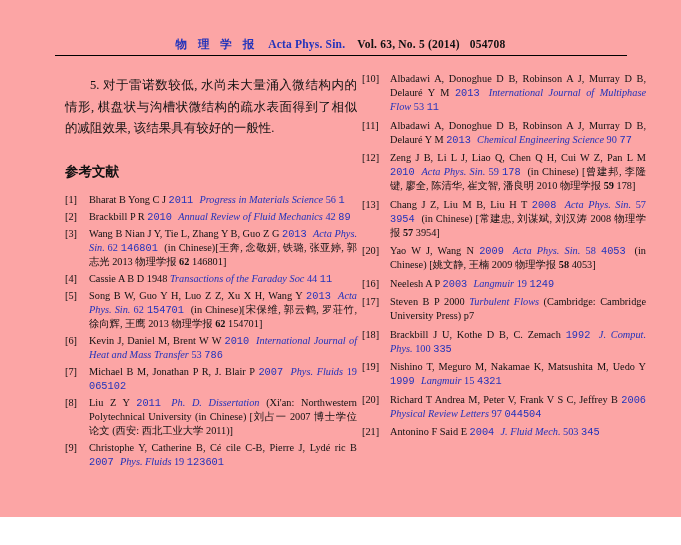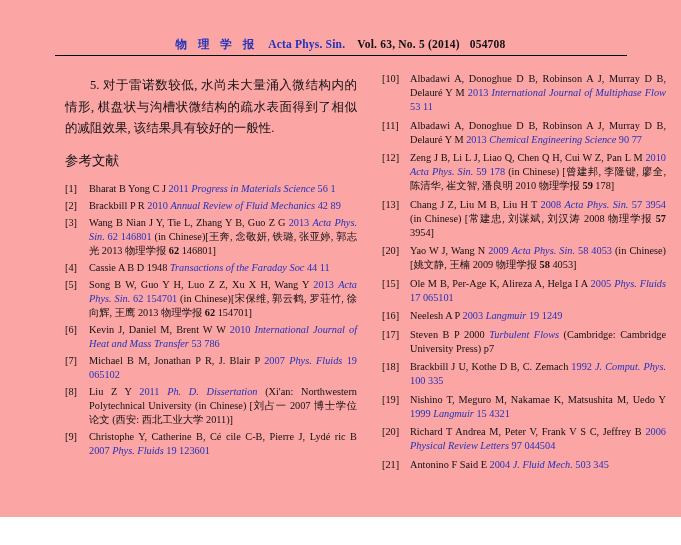--- a/index.html
+++ b/index.html
@@ -19,44 +19,44 @@
   .header .en { color:var(--link); margin-right:12px; }
   .header .vol { color:#111; margin-right:10px; }
   .header .artno { color:#111; }
   .rule {
     position:absolute; top:55px; left:55px; width:572px;
     border-top:1.6px solid #000; height:0;
   }
   
   .col { position:absolute; top:70px; }
   .col-left  { left:65px;  width:292px; }
-  .col-right { left:382px; width:284px; }
+  .col-right { left:362px; width:284px; }
   
   .para {
     margin:0; padding-top:5px;
     font-size:12.5px; line-height:21.5px;
     text-align:justify; text-indent:2em;
   }
   
   .refhead {
-    margin:12px 0 10px 0; font-size:13.5px; font-weight:normal; color:#111;
+    margin:23px 0 10px 0; font-size:13.5px; font-weight:bold; color:#111;
   }
   
   .reflist { padding-top:2px; }
   .ref {
     display:flex; font-size:10.3px; line-height:14px;
     margin:0 0 3px 0;
   }
   .col-right .ref { margin-bottom:4.5px; }
   .ref-num { flex:0 0 auto; text-align:left; padding-right:6px; color:#111; }
   .col-left  .ref-num { width:18px; }
   .col-right .ref-num { width:22px; }
   .ref-body { flex:1 1 auto; text-align:justify; }
   .s-plain   { color:#111; }
-  .s-year    { color:var(--link); }
+  .s-year    { color:var(--link);font-family:Liberation Mono, monospace; }
   .s-journal { color:var(--link); font-style:italic; }
   .s-volume  { color:var(--link); font-weight:normal; }
   .s-cnvol   { color:#111; font-weight:bold; }
 </style>
 </head>
 <body>
 
 <div class="page">
 
   <div class="header">
@@ -124,24 +124,20 @@
         </div>
         <div class="ref">
           <span class="ref-num">[13]</span>
           <span class="ref-body"><span class="s-plain">Chang J Z, Liu M B, Liu H T </span><span class="s-year">2008 </span><span class="s-journal">Acta Phys. Sin. </span><span class="s-volume">57 </span><span class="s-year">3954 </span><span class="s-plain">(in Chinese) [常建忠, 刘谋斌, 刘汉涛 2008 物理学报 </span><span class="s-cnvol">57 </span><span class="s-plain">3954]</span></span>
         </div>
         <div class="ref">
           <span class="ref-num">[20]</span>
           <span class="ref-body"><span class="s-plain">Yao W J, Wang N </span><span class="s-year">2009 </span><span class="s-journal">Acta Phys. Sin. </span><span class="s-volume">58 </span><span class="s-year">4053 </span><span class="s-plain">(in Chinese) [姚文静, 王楠 2009 物理学报 </span><span class="s-cnvol">58 </span><span class="s-plain">4053]</span></span>
         </div>
         <div class="ref">
-          <span class="ref-num">[15]</span>
-          <span class="ref-body"><span class="s-plain">Ole M B, Per-Age K, Alireza A, Helga I A </span><span class="s-year">2005 </span><span class="s-journal">Phys. Fluids </span><span class="s-volume">17 </span><span class="s-year">065101</span></span>
-        </div>
-        <div class="ref">
           <span class="ref-num">[16]</span>
           <span class="ref-body"><span class="s-plain">Neelesh A P </span><span class="s-year">2003 </span><span class="s-journal">Langmuir </span><span class="s-volume">19 </span><span class="s-year">1249</span></span>
         </div>
         <div class="ref">
           <span class="ref-num">[17]</span>
           <span class="ref-body"><span class="s-plain">Steven B P 2000 </span><span class="s-journal">Turbulent Flows </span><span class="s-plain">(Cambridge: Cambridge University Press) p7</span></span>
         </div>
         <div class="ref">
           <span class="ref-num">[18]</span>
           <span class="ref-body"><span class="s-plain">Brackbill J U, Kothe D B, C. Zemach </span><span class="s-year">1992 </span><span class="s-journal">J. Comput. Phys. </span><span class="s-volume">100 </span><span class="s-year">335</span></span>

